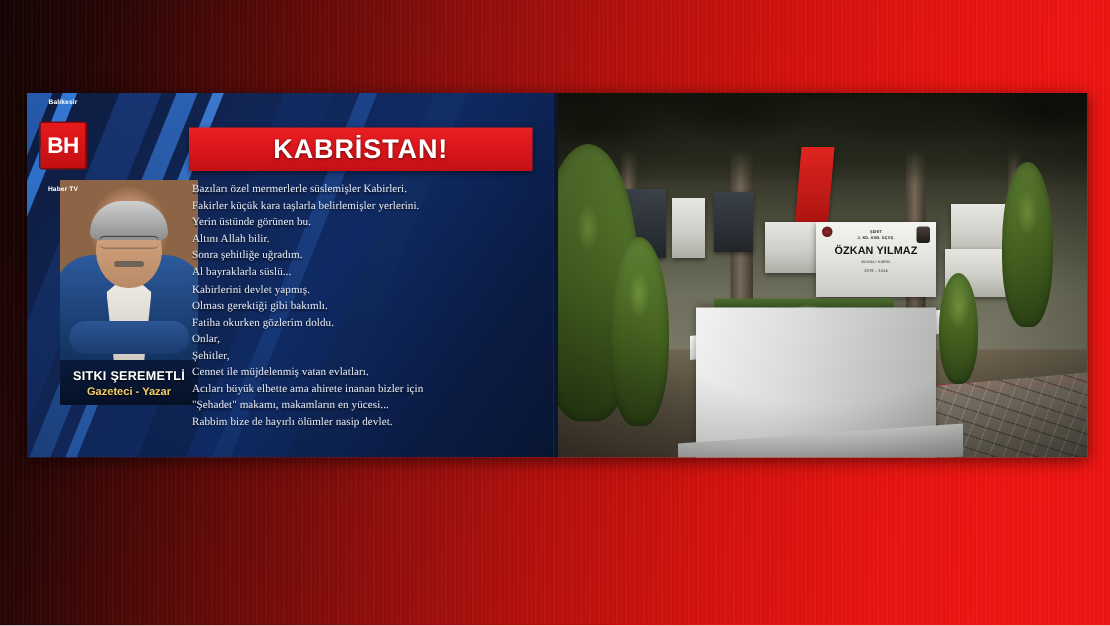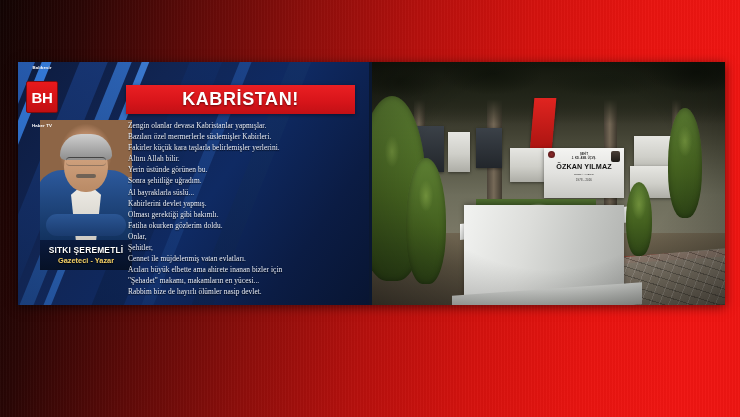--- a/index.html
+++ b/index.html
@@ -397,25 +397,24 @@
           <span class="author-name">SITKI ŞEREMETLİ</span>
           <span class="author-role">Gazeteci - Yazar</span>
         </div>
       </div>
 
       <div class="title-ribbon">
         <span class="title-text">KABRİSTAN!</span>
       </div>
 
       <div class="poem">
-          <div class="poem-line">Zengin olanlar devasa Kabristanlar yapmışlar.</div>
           <div class="poem-line">Bazıları özel mermerlerle süslemişler Kabirleri.</div>
           <div class="poem-line">Fakirler küçük kara taşlarla belirlemişler yerlerini.</div>
+          <div class="poem-line">Yerin üstünde görünen bu.</div>
           <div class="poem-line">Altını Allah bilir.</div>
-          <div class="poem-line">Yerin üstünde görünen bu.</div>
           <div class="poem-line">Sonra şehitliğe uğradım.</div>
           <div class="poem-line">Al bayraklarla süslü...</div>
           <div class="poem-line">Kabirlerini devlet yapmış.</div>
           <div class="poem-line">Olması gerektiği gibi bakımlı.</div>
           <div class="poem-line">Fatiha okurken gözlerim doldu.</div>
           <div class="poem-line">Onlar,</div>
           <div class="poem-line">Şehitler,</div>
           <div class="poem-line">Cennet ile müjdelenmiş vatan evlatları.</div>
           <div class="poem-line">Acıları büyük elbette ama ahirete inanan bizler için</div>
           <div class="poem-line">"Şehadet" makamı, makamların en yücesi...</div>

